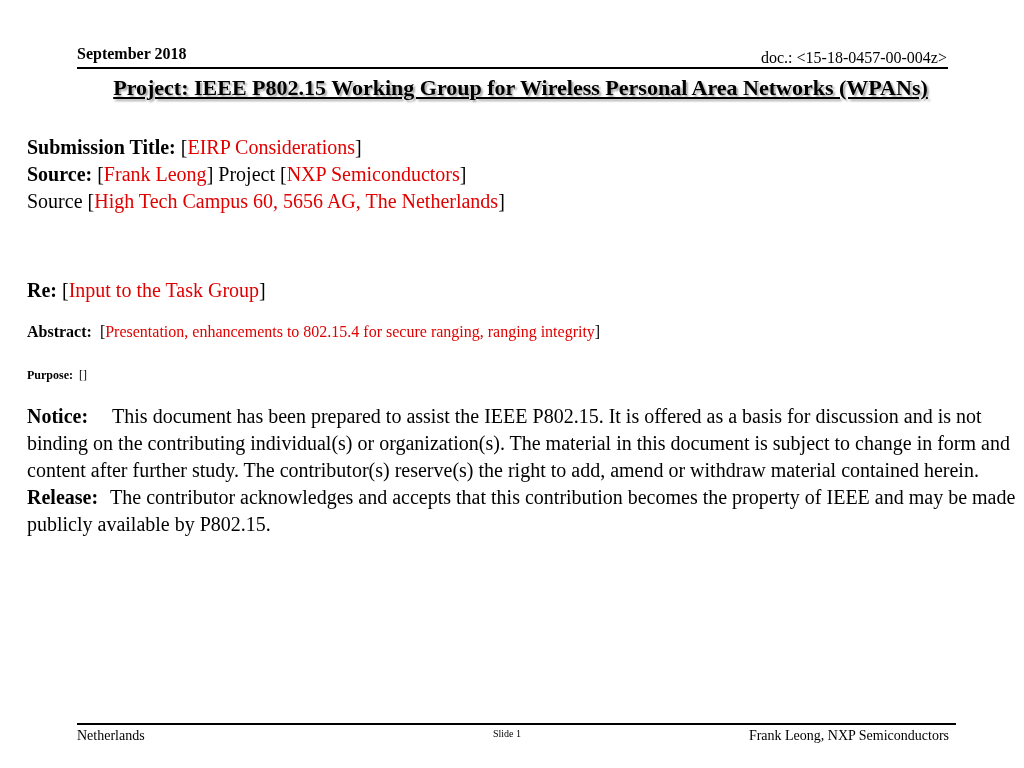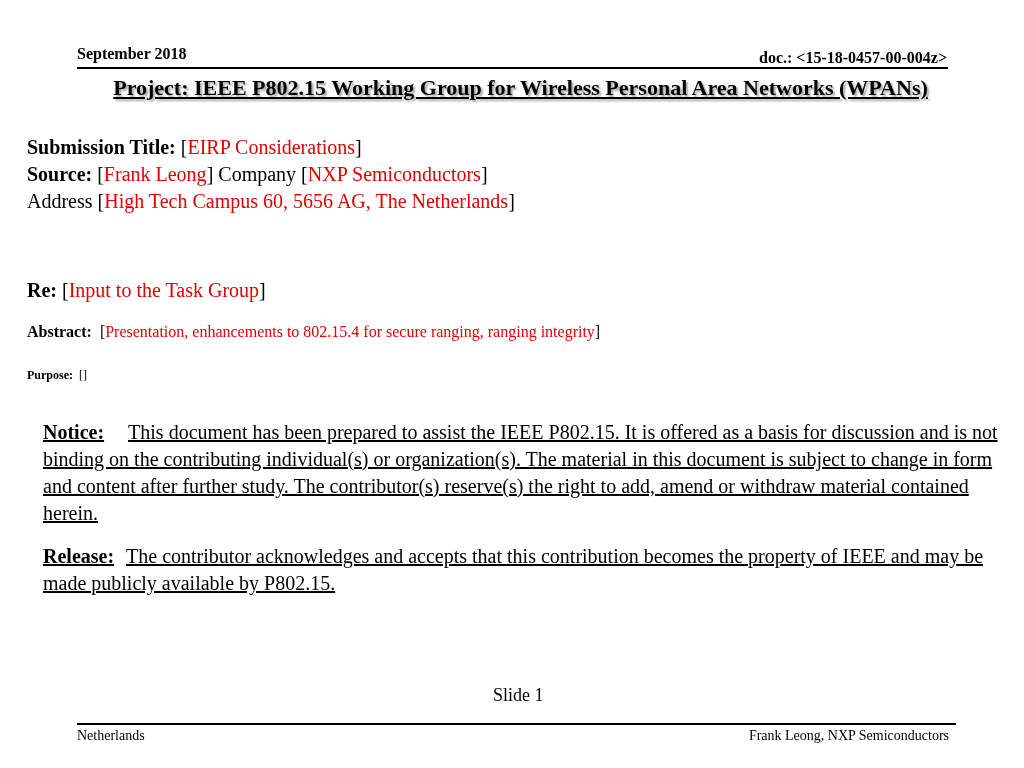--- a/index.html
+++ b/index.html
@@ -15,21 +15,21 @@
       font-family: "Liberation Serif", serif;
       color: #000000;
     }
     .abs { position: absolute; }
     .hdr-date {
       left: 77px; top: 45px;
       font-size: 16px; font-weight: bold; text-align: center;
     }
     .hdr-doc {
       right: 77px; top: 49px;
-      font-size: 16px; font-weight: bold;
+      font-size: 16px; font-weight: normal;
     }
     .hdr-line {
       left: 77px; top: 67px;
       width: 871px; height: 2px;
       background: #000;
     }
     .project-title {
       left: 0; top: 75px; width: 1041px;
       text-align: center;
       font-size: 22px; font-weight: bold;
@@ -46,52 +46,52 @@
     .lbl { font-weight: bold; }
     .red { color: #e00000; }
     .re-row { left: 27px; top: 279px; font-size: 20px; white-space: nowrap; }
     .abstract-row { left: 27px; top: 323px; font-size: 16px; white-space: nowrap; }
     .purpose-row { left: 27px; top: 368px; font-size: 12px; white-space: nowrap; }
     .tab { display: inline-block; }
     .notice-block {
       left: 27px; top: 403px; width: 990px;
       font-size: 20px; line-height: 27px;
     }
-    .notice-block p { margin: 16px; text-decoration: underline; }
+    .notice-block p { margin: 0; }
     .ftr-line {
       left: 77px; top: 723px;
       width: 879px; height: 2px;
       background: #000;
     }
     .ftr-left { left: 77px; top: 728px; font-size: 14px; }
-    .ftr-center { left: 493px; top: 685px; font-size: 18px; }
+    .ftr-center { left: 493px; top: 728px; font-size: 10px; }
     .ftr-right { right: 75px; top: 728px; font-size: 14px; }
   </style>
 </head>
 <body>
 
 <div class="abs hdr-date">September 2018</div>
 <div class="abs hdr-doc">doc.: &lt;15-18-0457-00-004z&gt;</div>
 <div class="abs hdr-line"></div>
 
 <div class="abs project-title">Project: IEEE P802.15 Working Group for Wireless Personal Area Networks (WPANs)</div>
 
 <div class="abs meta-block">
   <span class="row">
     <span class="lbl">Submission Title:</span>
     [<span class="red">EIRP Considerations</span>]
   </span>
   <span class="row">
     <span class="lbl">Source:</span>
     [<span class="red">Frank Leong</span>]
-    <span>Company</span>
+    <span>Project</span>
     [<span class="red">NXP Semiconductors</span>]
   </span>
   <span class="row">
-    <span>Address</span>
+    <span>Source</span>
     [<span class="red">High Tech Campus 60, 5656 AG, The Netherlands</span>]
   </span>
 </div>
 
 <div class="abs re-row">
   <span class="lbl">Re:</span>
   [<span class="red">Input to the Task Group</span>]
 </div>
 
 <div class="abs abstract-row">

